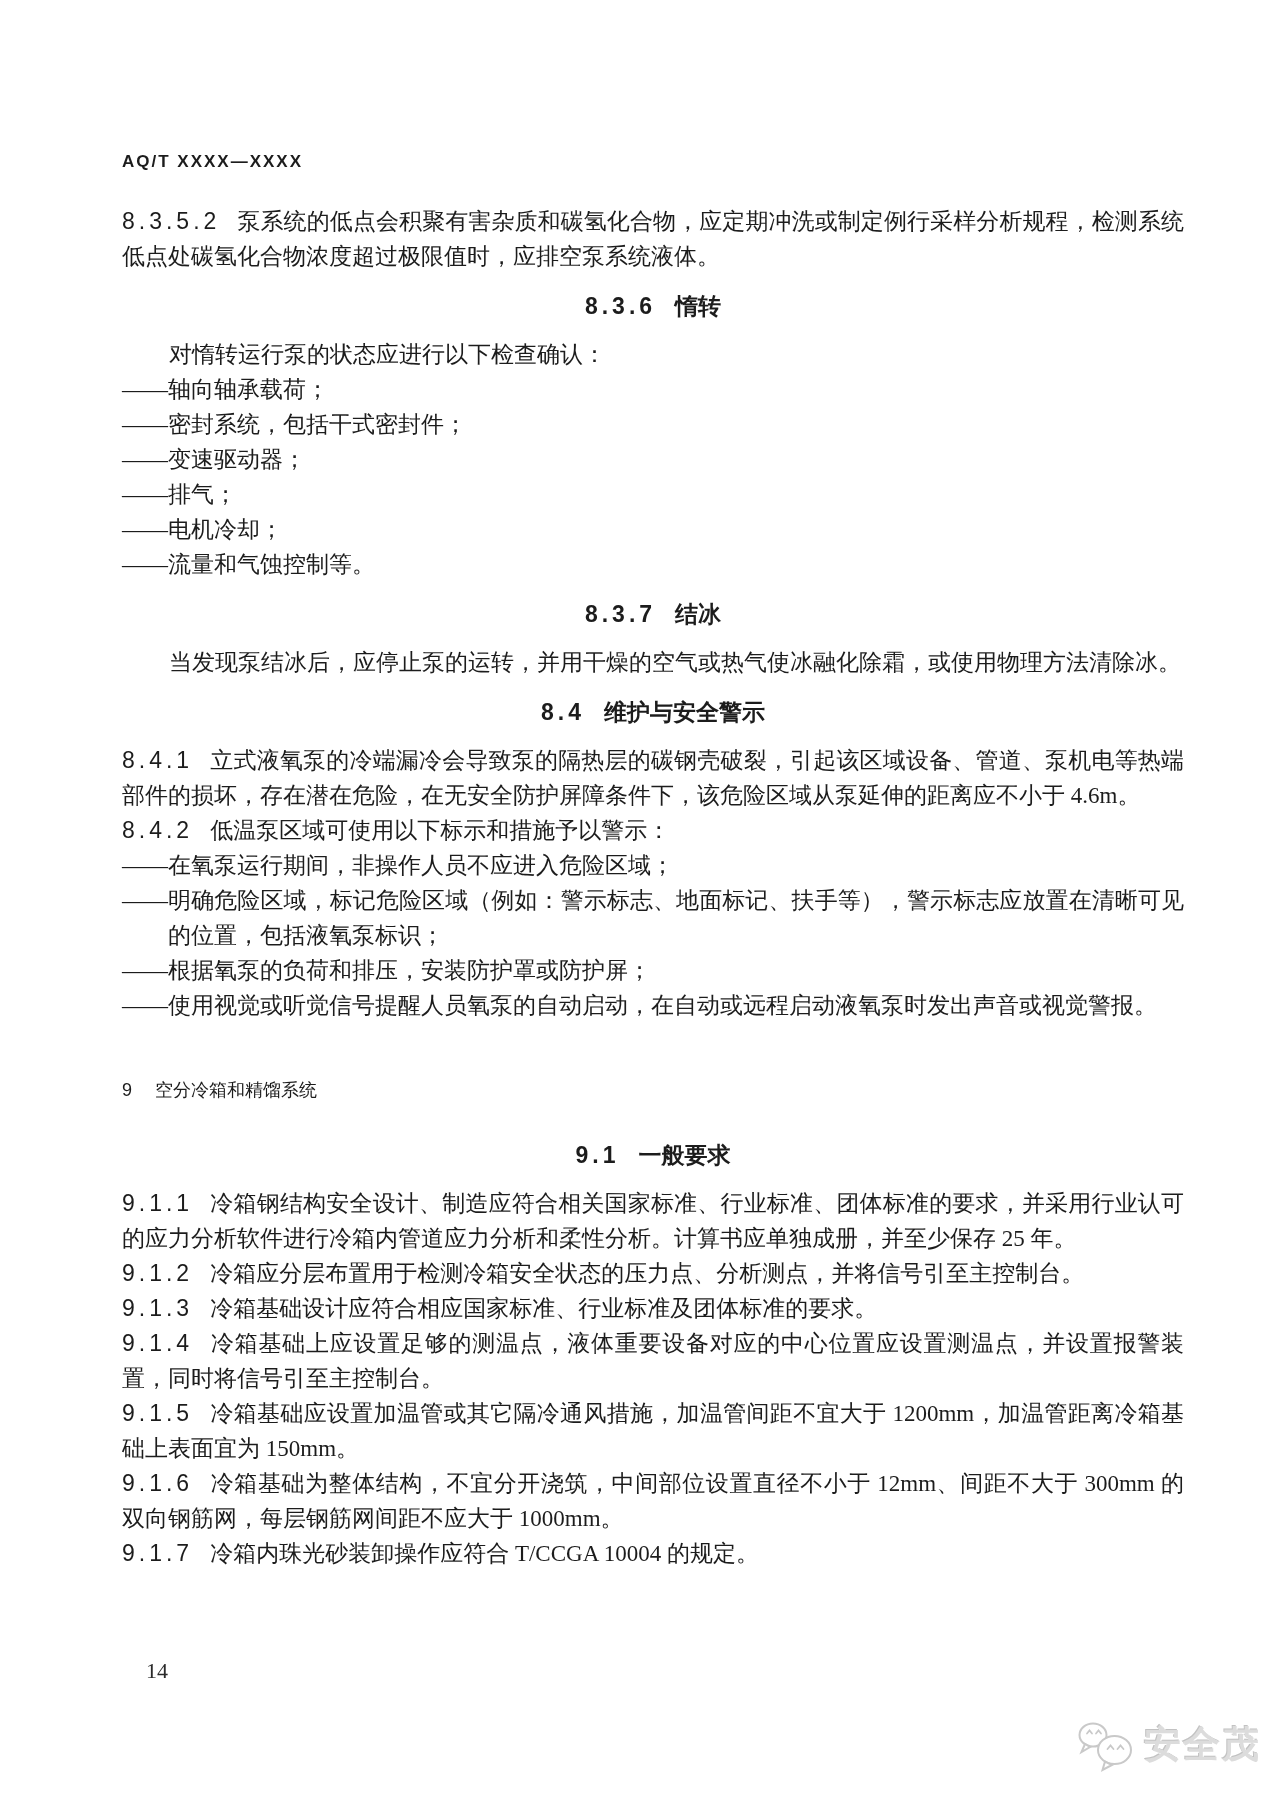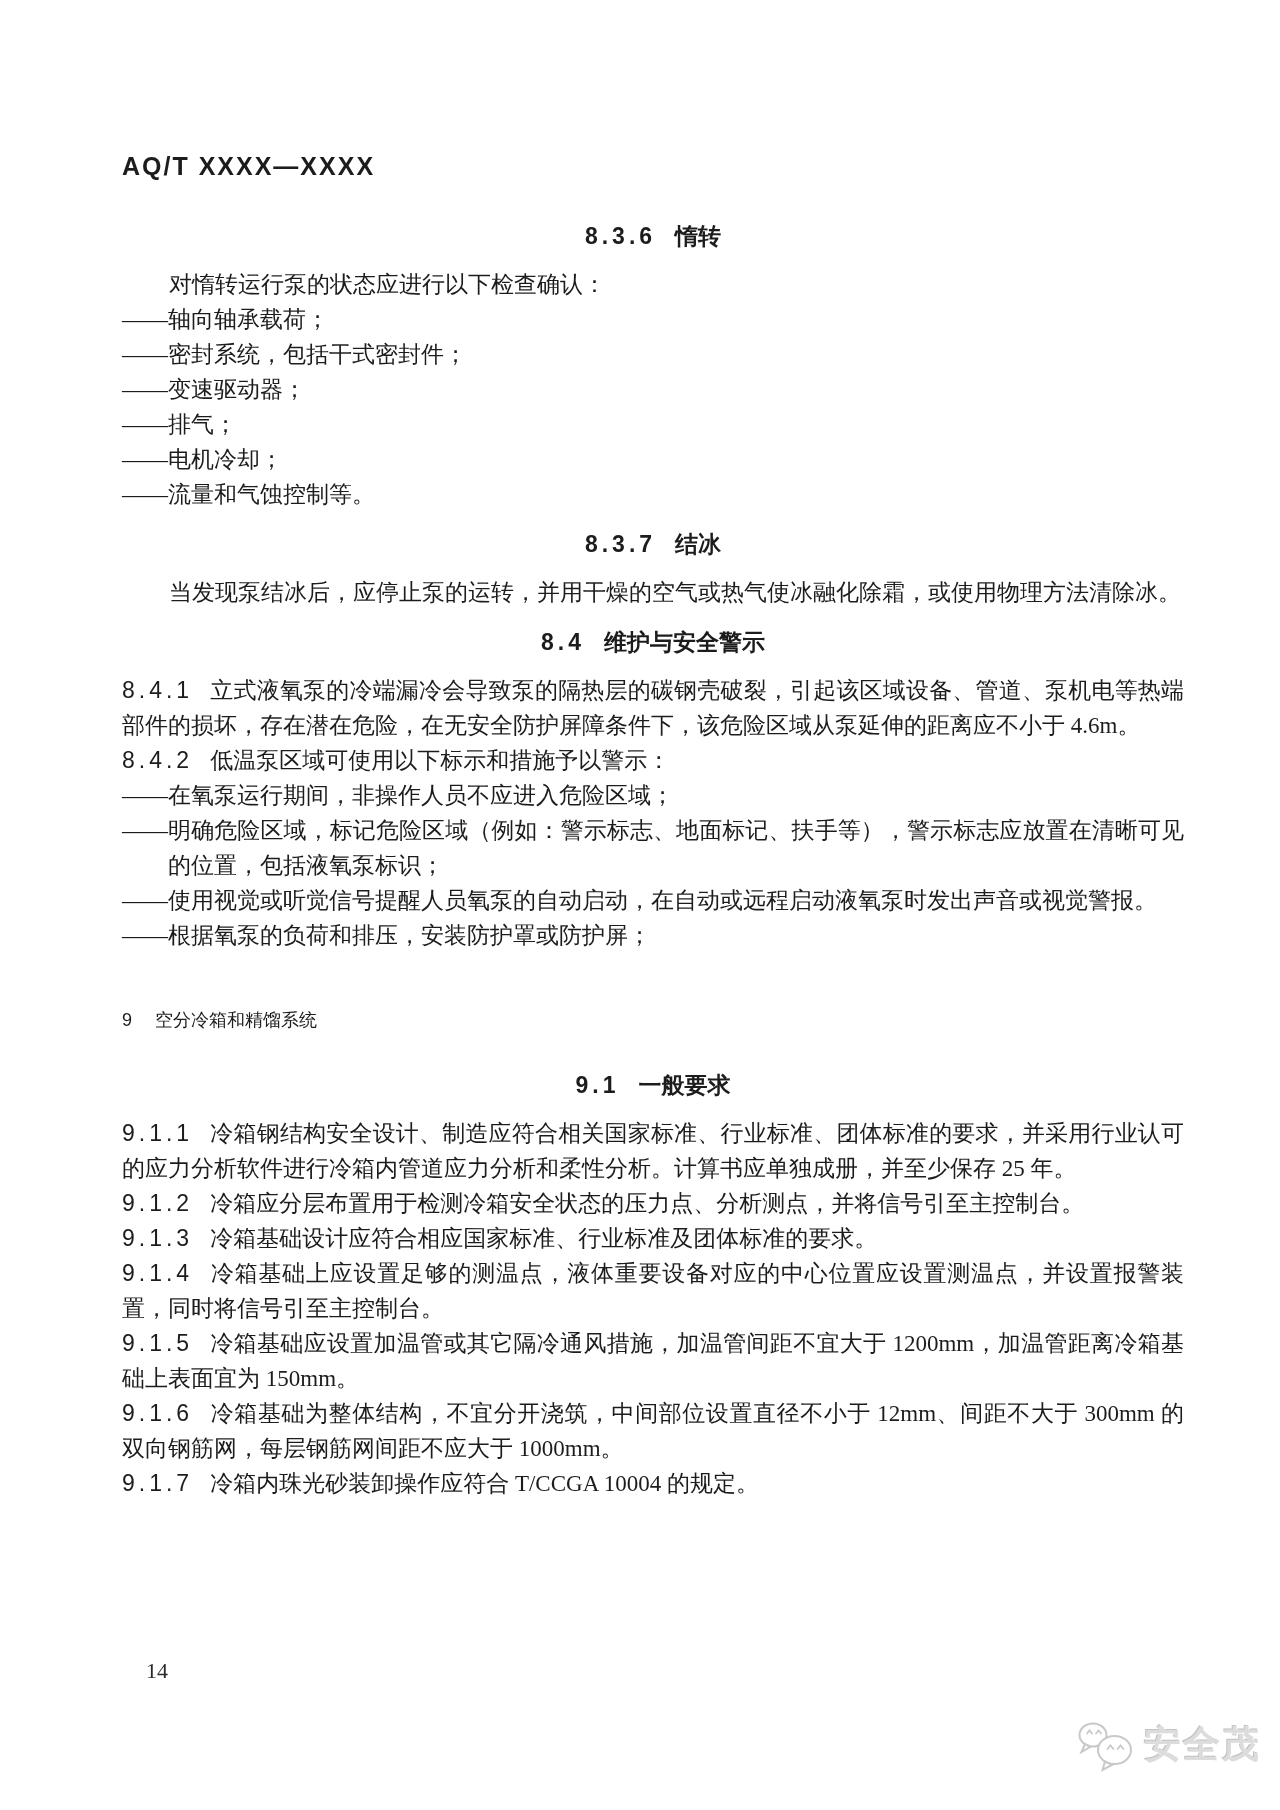--- a/index.html
+++ b/index.html
@@ -14,21 +14,21 @@
     color: #1c1c1c;
   }
   .page { position: absolute; inset: 0; }
 
   .doc-header {
     position: absolute;
     left: 122px;
     top: 152px;
     font-family: "Liberation Sans", "DejaVu Sans", sans-serif;
     font-weight: bold;
-    font-size: 25px;
+    font-size: 17px;
     letter-spacing: 2px;
     color: #1c1c1c;
   }
 
   .doc-body {
     position: absolute;
     left: 122px;
     top: 204px;
     width: 1062px;
     font-size: 23px;
@@ -95,37 +95,38 @@
   }
 </style>
 </head>
 <body>
 
 <div class="page">
 
   <div class="doc-header">AQ/T XXXX—XXXX</div>
 
   <main class="doc-body" id="doc-blocks">
+      <p class="clause"><span class="num">8.3.5.2</span><span>泵系统的低点会积聚有害杂质和碳氢化合物，应定期冲洗或制定例行采样分析规程，检测系统低点处碳氢化合物浓度超过极限值时，应排空泵系统液体。</span></p>
       <h3 class="heading"><span class="num">8.3.6</span><span class="title">惰转</span></h3>
       <p class="para">对惰转运行泵的状态应进行以下检查确认：</p>
       <p class="dash">——轴向轴承载荷；</p>
       <p class="dash">——密封系统，包括干式密封件；</p>
       <p class="dash">——变速驱动器；</p>
       <p class="dash">——排气；</p>
       <p class="dash">——电机冷却；</p>
       <p class="dash">——流量和气蚀控制等。</p>
       <h3 class="heading"><span class="num">8.3.7</span><span class="title">结冰</span></h3>
       <p class="para">当发现泵结冰后，应停止泵的运转，并用干燥的空气或热气使冰融化除霜，或使用物理方法清除冰。</p>
       <h3 class="heading"><span class="num">8.4</span><span class="title">维护与安全警示</span></h3>
       <p class="clause"><span class="num">8.4.1</span><span>立式液氧泵的冷端漏冷会导致泵的隔热层的碳钢壳破裂，引起该区域设备、管道、泵机电等热端部件的损坏，存在潜在危险，在无安全防护屏障条件下，该危险区域从泵延伸的距离应不小于 4.6m。</span></p>
       <p class="clause"><span class="num">8.4.2</span><span>低温泵区域可使用以下标示和措施予以警示：</span></p>
       <p class="dash">——在氧泵运行期间，非操作人员不应进入危险区域；</p>
       <p class="dash">——明确危险区域，标记危险区域（例如：警示标志、地面标记、扶手等），警示标志应放置在清晰可见的位置，包括液氧泵标识；</p>
+      <p class="dash">——根据氧泵的负荷和排压，安装防护罩或防护屏；</p>
       <p class="dash">——使用视觉或听觉信号提醒人员氧泵的自动启动，在自动或远程启动液氧泵时发出声音或视觉警报。</p>
-      <p class="dash">——根据氧泵的负荷和排压，安装防护罩或防护屏；</p>
       <h2 class="chapter"><span class="num">9</span><span class="title">空分冷箱和精馏系统</span></h2>
       <h3 class="heading"><span class="num">9.1</span><span class="title">一般要求</span></h3>
       <p class="clause"><span class="num">9.1.1</span><span>冷箱钢结构安全设计、制造应符合相关国家标准、行业标准、团体标准的要求，并采用行业认可的应力分析软件进行冷箱内管道应力分析和柔性分析。计算书应单独成册，并至少保存 25 年。</span></p>
       <p class="clause"><span class="num">9.1.2</span><span>冷箱应分层布置用于检测冷箱安全状态的压力点、分析测点，并将信号引至主控制台。</span></p>
       <p class="clause"><span class="num">9.1.3</span><span>冷箱基础设计应符合相应国家标准、行业标准及团体标准的要求。</span></p>
       <p class="clause"><span class="num">9.1.4</span><span>冷箱基础上应设置足够的测温点，液体重要设备对应的中心位置应设置测温点，并设置报警装置，同时将信号引至主控制台。</span></p>
       <p class="clause"><span class="num">9.1.5</span><span>冷箱基础应设置加温管或其它隔冷通风措施，加温管间距不宜大于 1200mm，加温管距离冷箱基础上表面宜为 150mm。</span></p>
       <p class="clause"><span class="num">9.1.6</span><span>冷箱基础为整体结构，不宜分开浇筑，中间部位设置直径不小于 12mm、间距不大于 300mm 的双向钢筋网，每层钢筋网间距不应大于 1000mm。</span></p>
       <p class="clause"><span class="num">9.1.7</span><span>冷箱内珠光砂装卸操作应符合 T/CCGA 10004 的规定。</span></p>
     </main>

